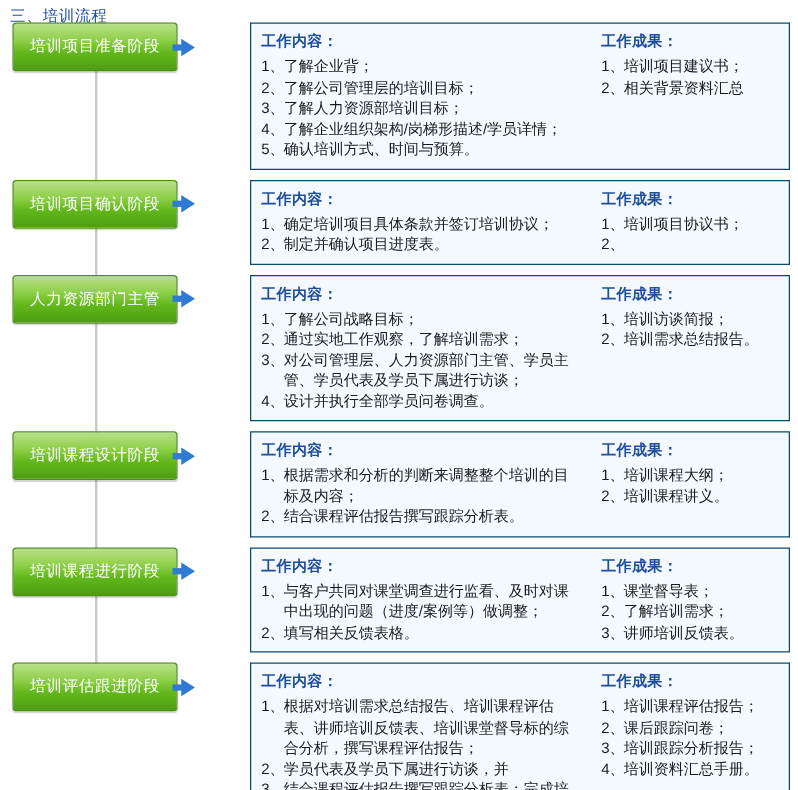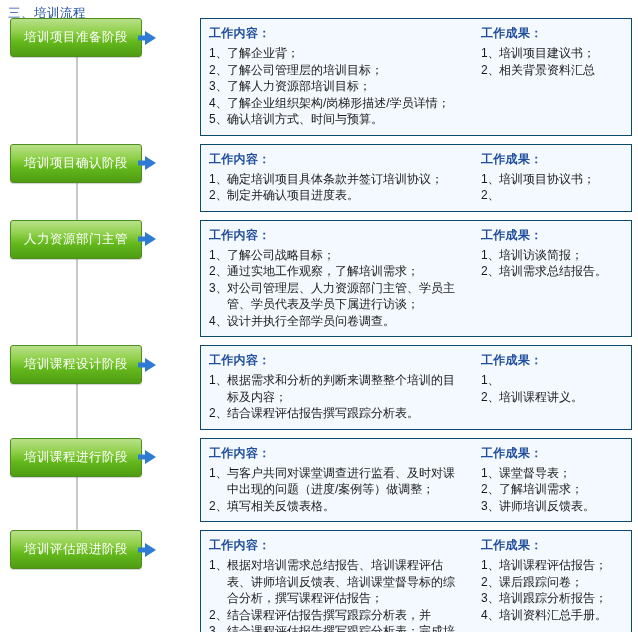--- a/index.html
+++ b/index.html
@@ -299,20 +299,21 @@
                 <span class="num">2、</span>
                 <span class="txt">结合课程评估报告撰写跟踪分析表。</span>
               </li>
             </ol>
           </div>
           <div class="col-result">
             <div class="col-head">工作成果：</div>
             <ol class="items">
               <li>
                 <span class="num">1、</span>
+                <span class="txt">培训课程大纲；</span>
               </li>
               <li>
                 <span class="num">2、</span>
                 <span class="txt">培训课程讲义。</span>
               </li>
             </ol>
           </div>
         </div>
       </div>
       <div class="row r4">
@@ -363,21 +364,21 @@
         <div class="content-cell">
           <div class="col-work">
             <div class="col-head">工作内容：</div>
             <ol class="items">
               <li>
                 <span class="num">1、</span>
                 <span class="txt">根据对培训需求总结报告、培训课程评估表、讲师培训反馈表、培训课堂督导标的综合分析，撰写课程评估报告；</span>
               </li>
               <li>
                 <span class="num">2、</span>
-                <span class="txt">结合课程评估报告撰写跟踪分析表，并</span>
+                <span class="txt">学员代表及学员下属进行访谈，并</span>
               </li>
               <li>
                 <span class="num">3、</span>
                 <span class="txt">结合课程评估报告撰写跟踪分析表；完成培训资料汇总。</span>
               </li>
             </ol>
           </div>
           <div class="col-result">
             <div class="col-head">工作成果：</div>
             <ol class="items">

